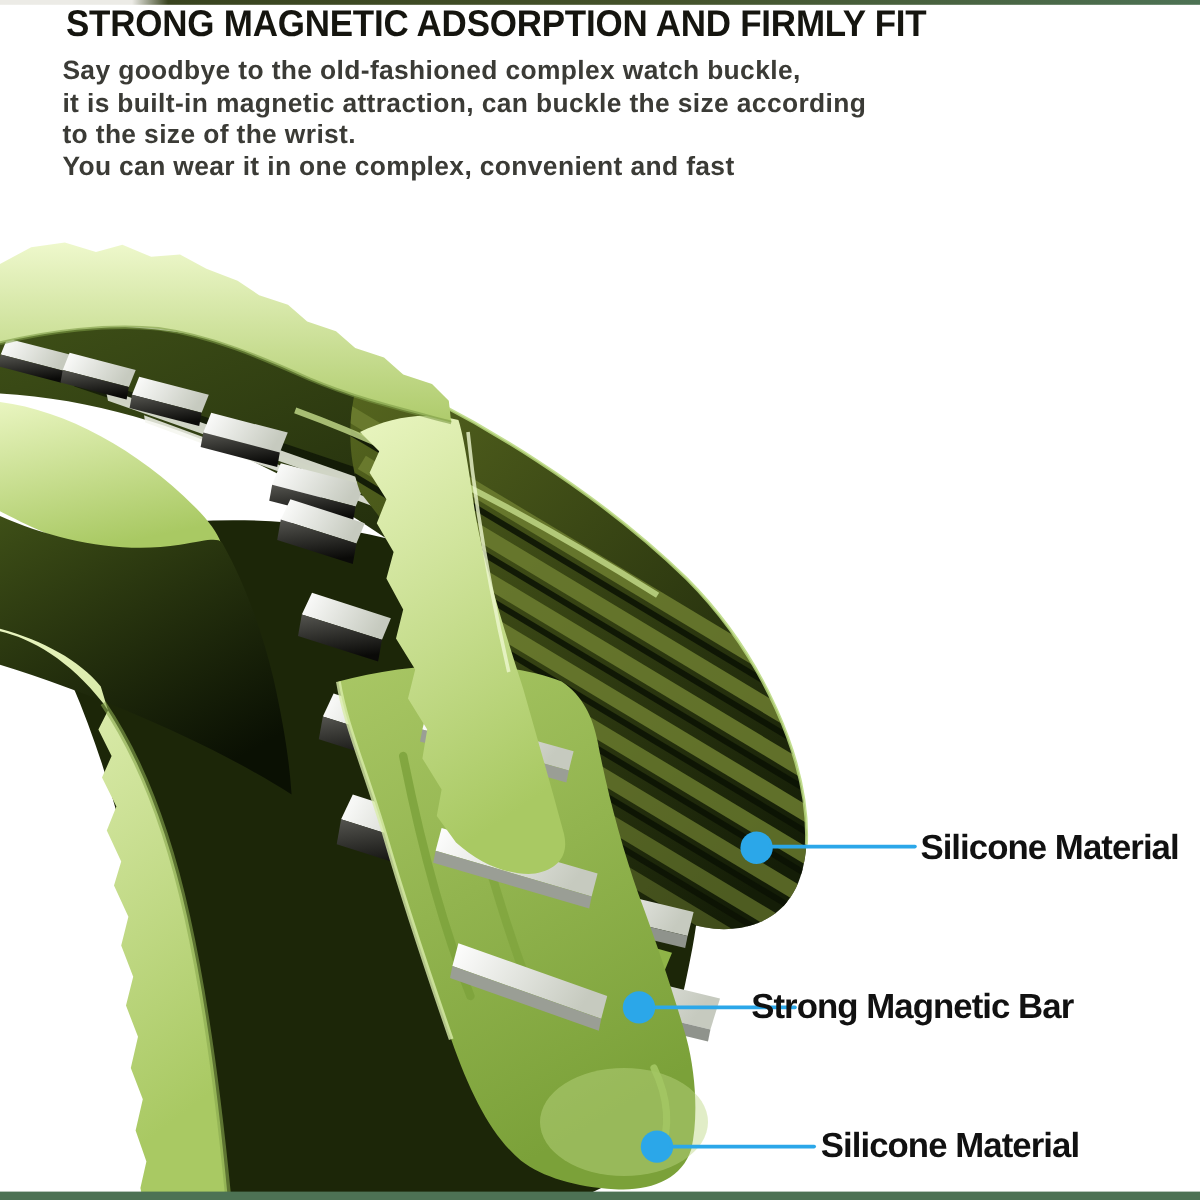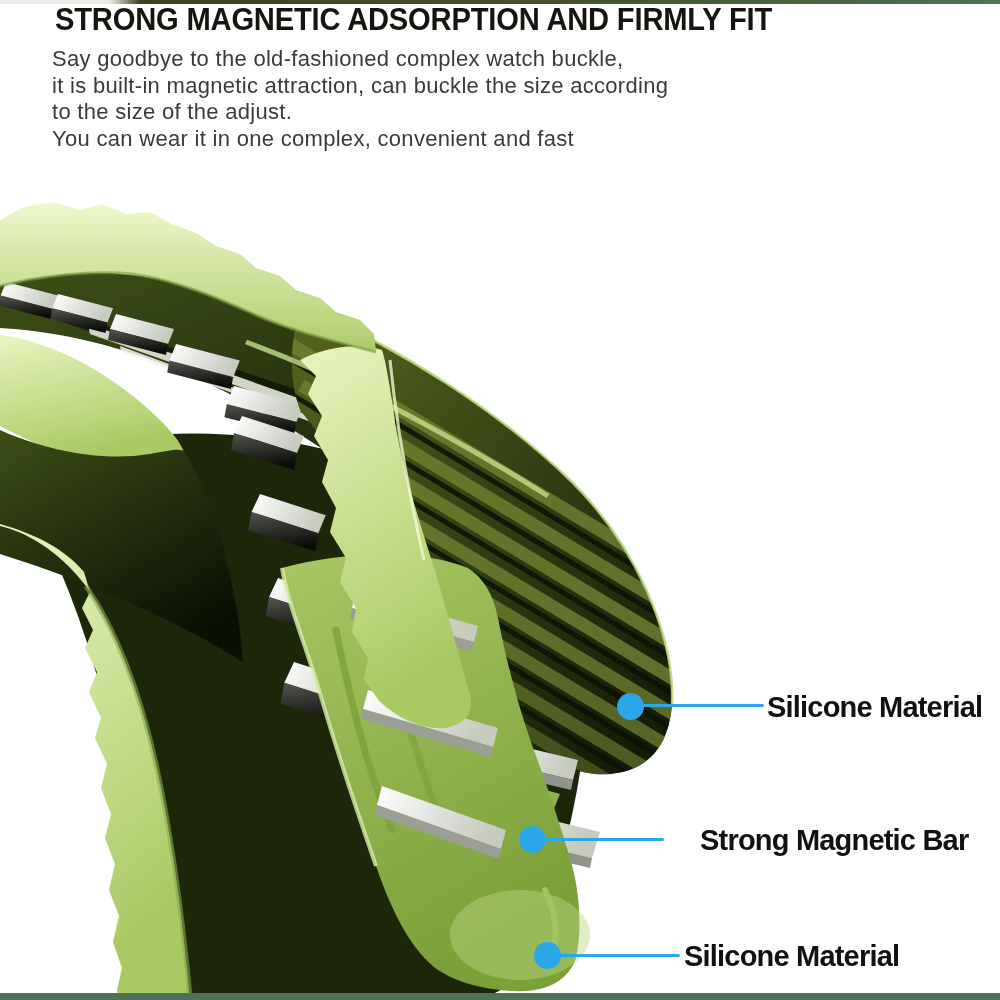--- a/index.html
+++ b/index.html
@@ -18,20 +18,21 @@
   .title{
     position:absolute;left:55px;top:2px;width:900px;
     font-size:31px;font-weight:800;letter-spacing:-0.2px;
     color:var(--title-color,#15150f);white-space:nowrap;
     transform:scaleX(0.94);transform-origin:left center;
   }
   .description{
     position:absolute;left:52px;top:46px;width:760px;
     font-size:22px;line-height:26.5px;letter-spacing:0.3px;
     color:var(--body-color,#3b3b36);
+    font-weight:bold;
   }
   .figure-wrap{position:absolute;left:0;top:190px;width:1000px;height:810px;}
   .callout{position:absolute;}
   .callout .dot{
     position:absolute;width:27px;height:27px;border-radius:50%;
     background:var(--accent-blue,#2ba7e9);
   }
   .callout .line{
     position:absolute;height:3px;border-radius:2px;
     background:var(--accent-blue,#2ba7e9);
@@ -40,38 +41,38 @@
     position:absolute;transform:translateY(-50%);
     font-size:29px;font-weight:700;letter-spacing:-0.8px;
     color:#111111;white-space:nowrap;
   }
   
   #callout-1 .dot{left:617px;top:693px;}
   #callout-1 .line{left:640px;top:704px;width:124px;}
   #callout-1 .label{left:767px;top:707px;}
   #callout-2 .dot{left:519px;top:826px;}
   #callout-2 .line{left:543px;top:838px;width:121px;}
-  #callout-2 .label{left:700px;top:840px;}
+  #callout-2 .label{left:626px;top:840px;}
   #callout-3 .dot{left:534px;top:942px;}
   #callout-3 .line{left:558px;top:954px;width:122px;}
   #callout-3 .label{left:684px;top:956px;}
 </style>
 </head>
 <body>
 
 <div class="page">
 
   <div class="strip-top"></div>
 
   <div class="title">STRONG MAGNETIC ADSORPTION AND FIRMLY FIT</div>
 
   <div class="description">
     <div>Say goodbye to the old-fashioned complex watch buckle,</div>
     <div>it is built-in magnetic attraction, can buckle the size according</div>
-    <div>to the size of the adjust.</div>
+    <div>to the size of the wrist.</div>
     <div>You can wear it in one complex, convenient and fast</div>
   </div>
 
   <div class="figure-wrap">
     <svg width="1000" height="810" viewBox="0 0 1000 810">
       <defs>
         <linearGradient id="gradCavity" x1="0" y1="0" x2="0.6" y2="1">
           <stop offset="0" stop-color="#3e4f17"></stop>
             <stop offset="1" stop-color="#0a1003"></stop>
         </linearGradient>

